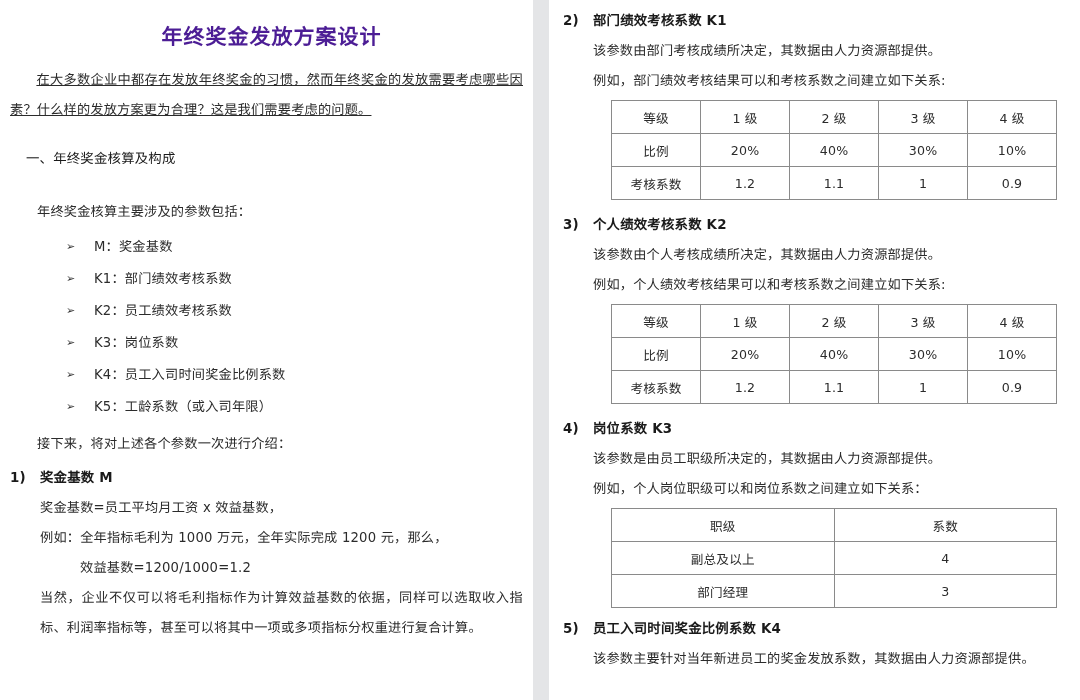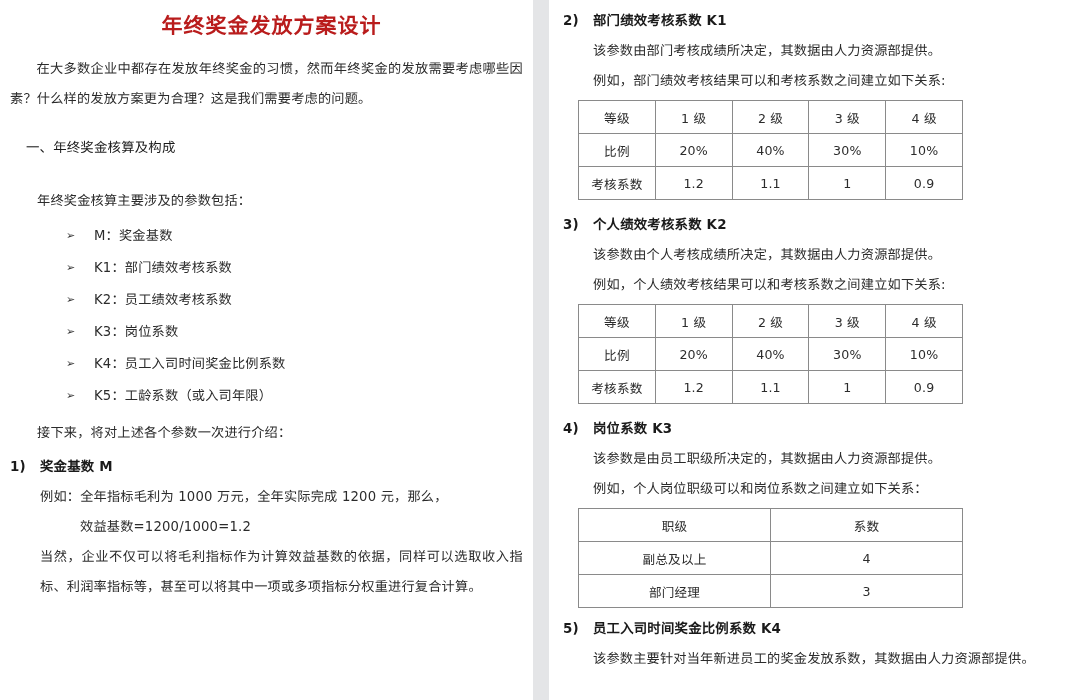--- a/index.html
+++ b/index.html
@@ -45,35 +45,36 @@
     height: 700px;
     padding: 0 16px 0 14px;
   }
 
   
   .doc-title {
     font-size: 21px;
     font-weight: bold;
     text-align: center;
     letter-spacing: 1px;
-    color: #b91c1c;
-    margin: 13px 0 0 0;
+    color: #4c1d95;
+    margin: 24px 0 0 0;
     padding-left: 10px;
     line-height: 1.3;
   }
   .para {
     font-size: 13.2px;
     line-height: 30px;
     color: #2b2b2b;
     margin: 0;
     text-align: justify;
     letter-spacing: 0.2px;
   }
   .para.indent {
     text-indent: 2em;
+    text-decoration: underline;
   }
   .h2 {
     font-size: 13.4px;
     font-weight: normal;
     color: #1a1a1a;
     line-height: 28px;
     margin: 16px;
     letter-spacing: 0.2px;
   }
   .numbered {
@@ -120,22 +121,22 @@
     left: 0;
     top: 0;
     font-size: 11px;
     color: #333;
     line-height: 32px;
   }
 
   
   table.doc-table {
     border-collapse: collapse;
-    width: 385px;
-    margin: 4px 0 0 15px;
+    width: 446px;
+    margin: 4px 0 0 48px;
     table-layout: fixed;
   }
   table.doc-table td {
     border: 1px solid #8a8a8a;
     text-align: center;
     vertical-align: middle;
     font-size: 12.6px;
     color: #2b2b2b;
     height: 32px;
     padding: 0 2px;
@@ -207,20 +208,21 @@
 
     <p class="para body-indent">接下来，将对上述各个参数一次进行介绍：</p>
 
     <div class="spacer-4"></div>
 
     <div class="numbered">
       <span class="num">1)</span>
       <span class="ntext">奖金基数 M</span>
     </div>
 
+    <p class="para body-indent-2">奖金基数=员工平均月工资 x 效益基数，</p>
     <p class="para body-indent-2">例如：全年指标毛利为 1000 万元，全年实际完成 1200 元，那么，</p>
     <p class="para body-indent-deep">效益基数=1200/1000=1.2</p>
     <p class="para body-indent-2" style="padding-left:30px;text-indent:0;">当然，企业不仅可以将毛利指标作为计算效益基数的依据，同样可以选取收入指标、利润率指标等，甚至可以将其中一项或多项指标分权重进行复合计算。</p>
 
   </div>
 
   <div class="gutter"></div>
 
   <div class="page page-right">
 

